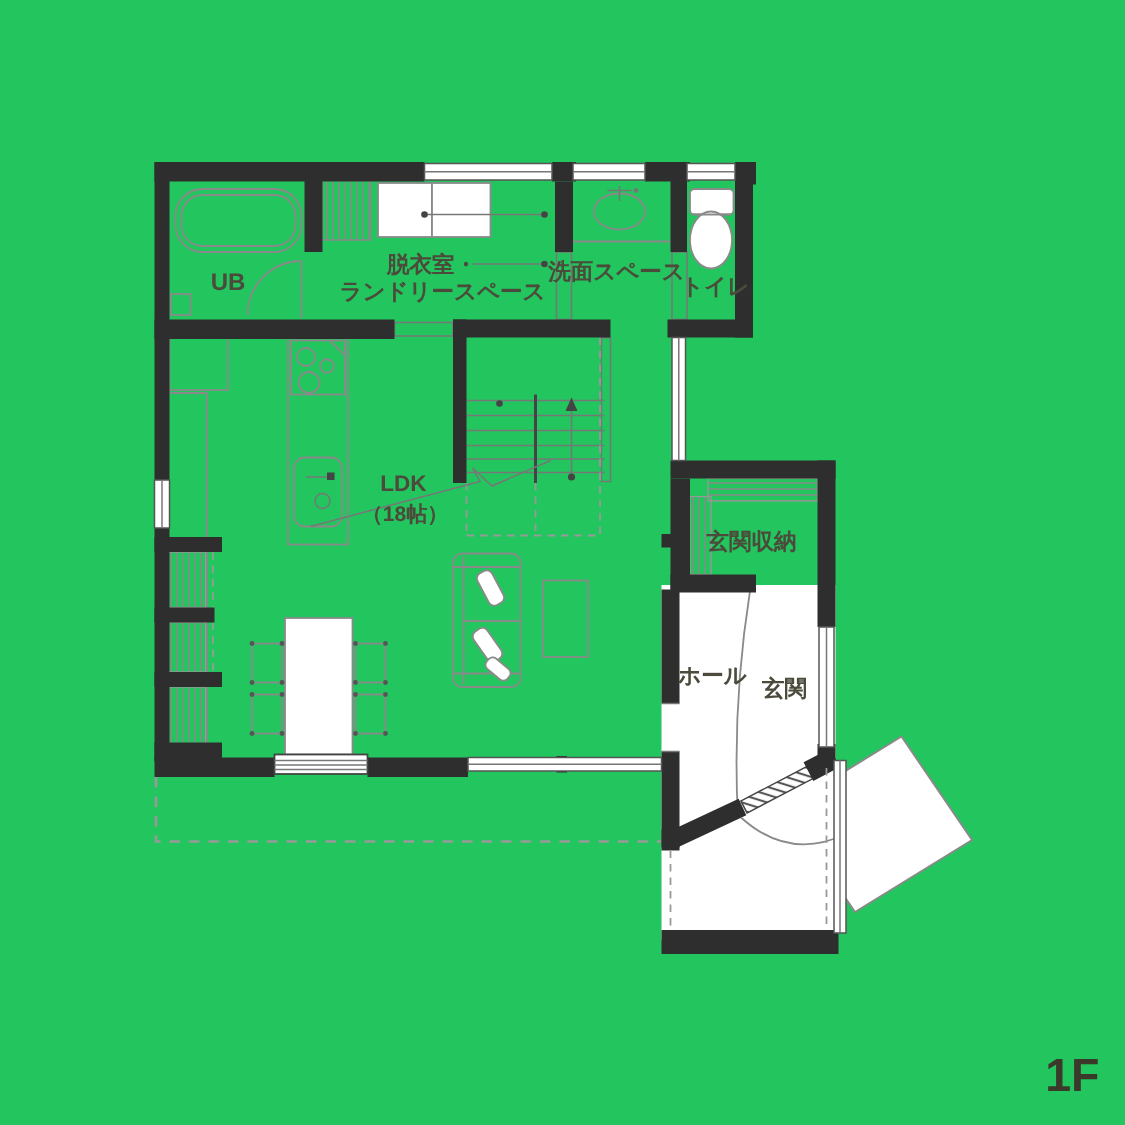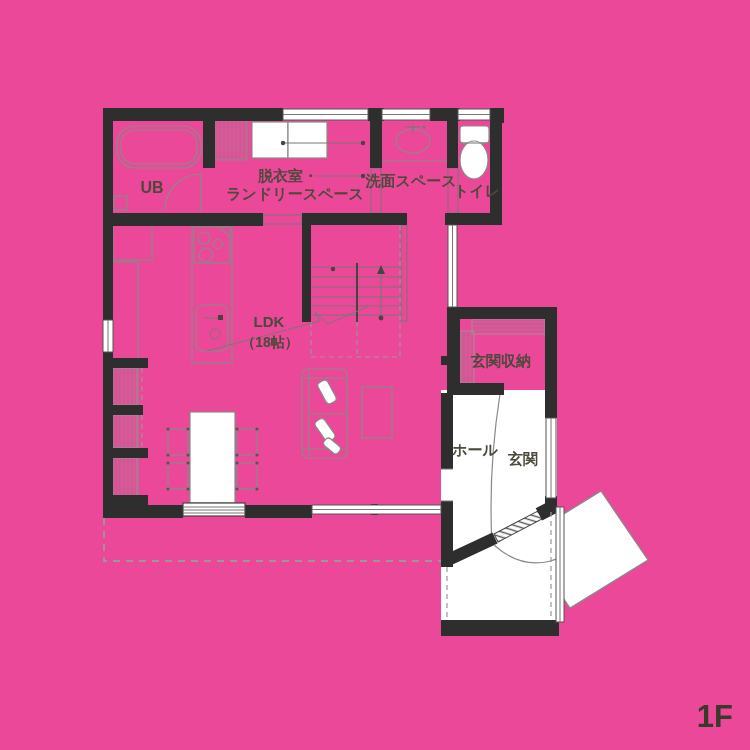--- a/index.html
+++ b/index.html
@@ -1,16 +1,16 @@
 <!DOCTYPE html>
 <html><head>
 <meta charset="utf-8">
 <style>
   html,body{margin:0;padding:0;background:#ffffff;}
-  .canvas{position:relative;width:750px;height:750px;background:#ec4899;overflow:hidden;}
+  .canvas{position:relative;width:750px;height:750px;background:#22c55e;overflow:hidden;}
   svg{display:block;}
   text{font-family:"Liberation Sans","DejaVu Sans",sans-serif;fill:#4b4a3b;}
   .room-label{font-size:15px;font-weight:600;}
   .room-label-sm{font-size:14px;font-weight:600;}
   .ub-label{font-size:16px;font-weight:700;}
   .floor-label{font-size:31px;font-weight:700;fill:#3b392a;}
   .wall{fill:#2e2e2e;stroke:none;}
   .thin{stroke:#8a8a8a;stroke-width:1.2;fill:none;}
   .thin2{stroke:#777;stroke-width:1;fill:none;}
   .fixture{stroke:#8a8a8a;stroke-width:1.2;fill:#ffffff;}

